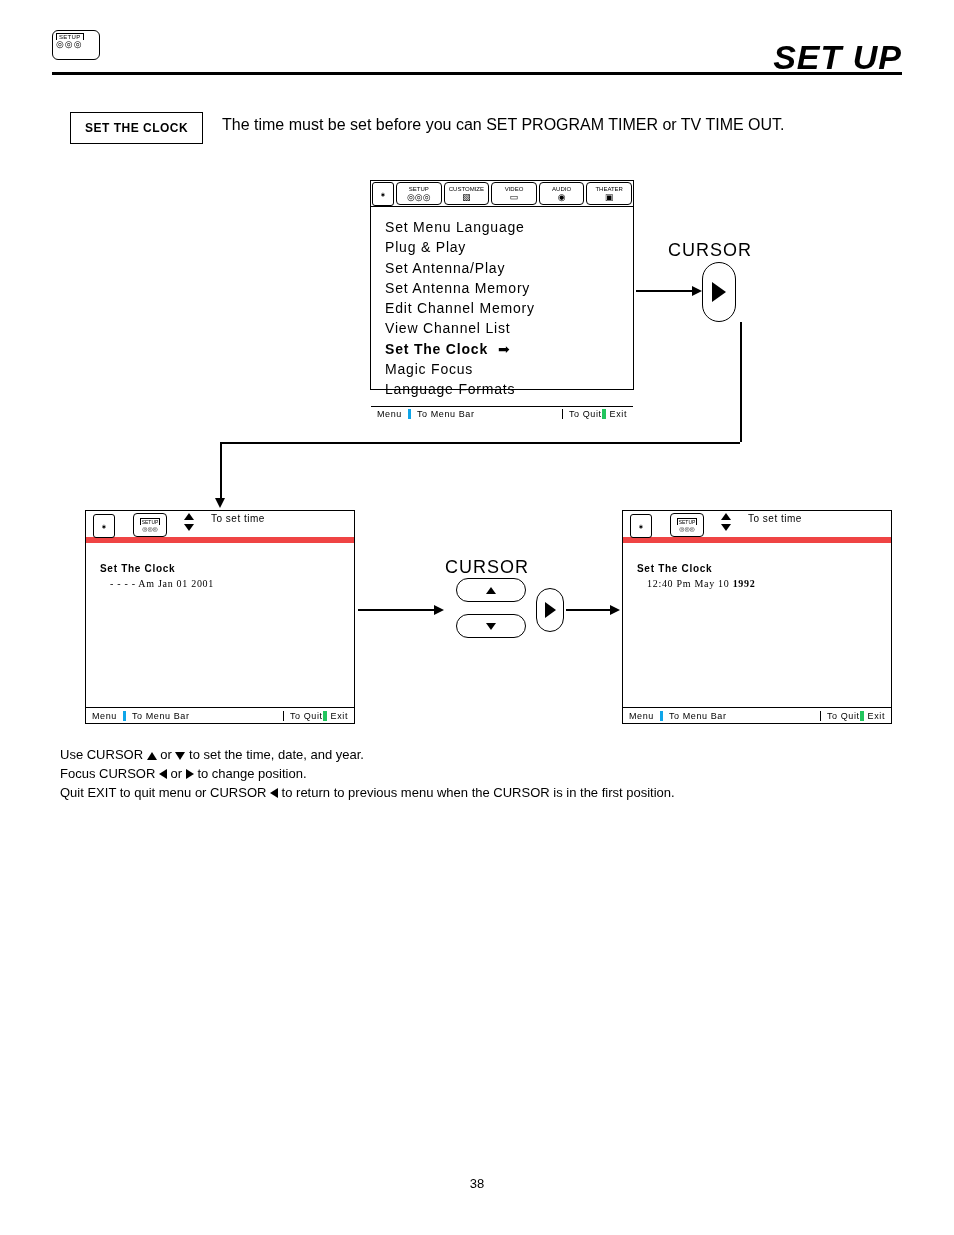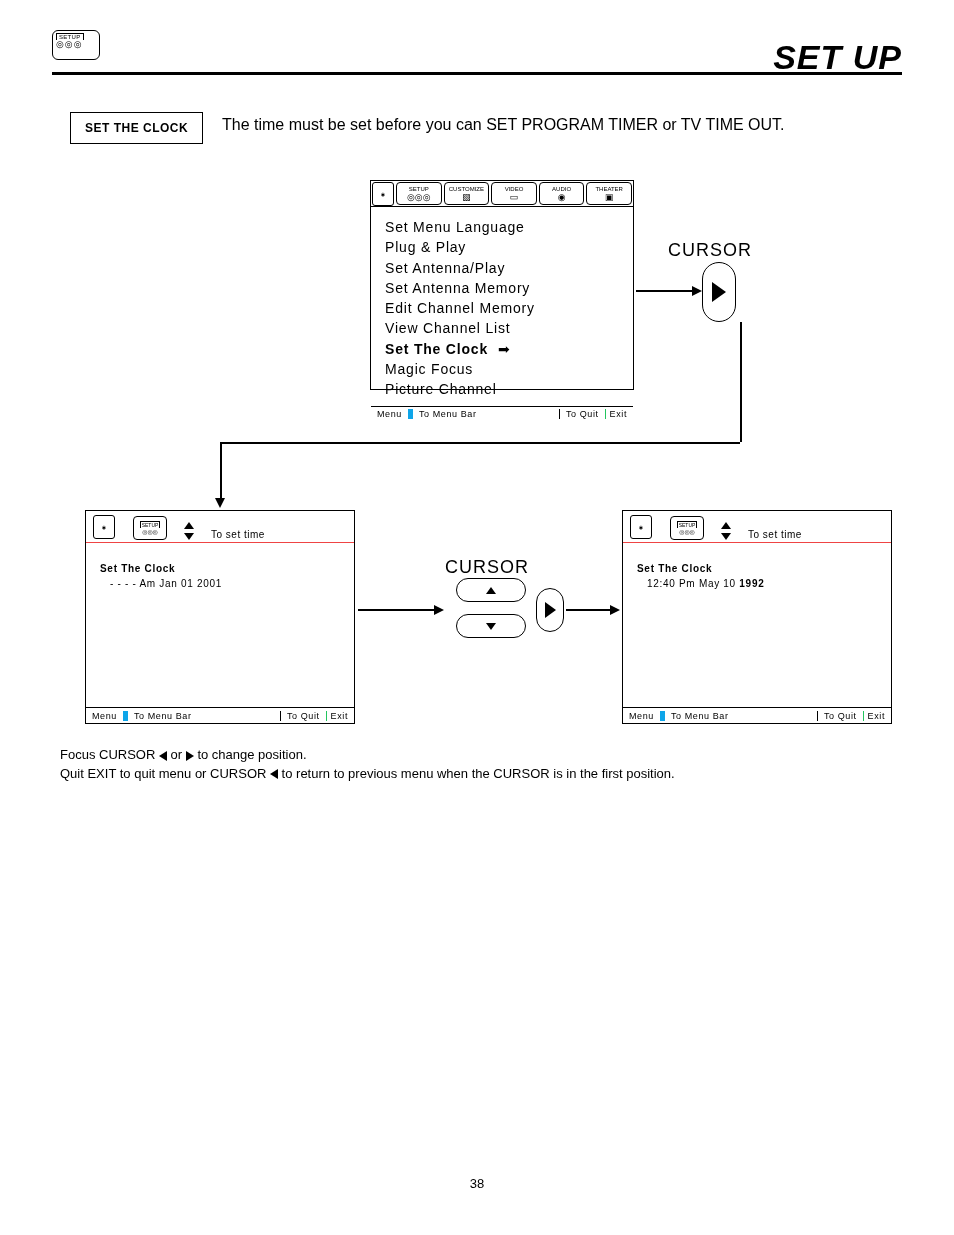--- a/index.html
+++ b/index.html
@@ -107,24 +107,24 @@
   .menu-body .sel { font-weight: bold; }
   .menu-body .arrow { margin-left: 10px; }
   .menu-footer {
     border-top: 1px solid #000;
     display: flex;
     font-size: 9px;
     letter-spacing: 0.6px;
     height: 16px;
     align-items: center;
   }
-  .menu-footer .f1 { border-right: 5px solid #0ea5e9; padding: 0 6px; }
+  .menu-footer .f1 { border-right: 3px solid #0ea5e9; padding: 0 6px; }
   .menu-footer .f2 { flex: 1; padding: 0 6px; }
   .menu-footer .f3 { border-left: 1px solid #000; padding: 0 6px; display:flex; gap:4px;}
-  .menu-footer .f3 span:first-child { border-right:1px solid #22c55e; padding-right:6px;}
+  .menu-footer .f3 span:first-child { border-right:4px solid #22c55e; }
   
   .cursor-label {
     position: absolute;
     font-size: 18px;
     letter-spacing: 1px;
   }
   .cursor-label.r1 { top: 240px; left: 668px; }
   .cursor-label.r2 { top: 557px; left: 445px; }
   
   .capsule-right {
@@ -144,33 +144,33 @@
   .al1 { top: 290px; left: 636px; width: 60px; height: 1.5px; }
   .ah1 { top: 286px; left: 692px; }
   
   .al2 { top: 322px; left: 740px; width: 1.5px; height: 120px; }
   .al3 { top: 442px; left: 220px; width: 520px; height: 1.5px; }
   .al4 { top: 442px; left: 220px; width: 1.5px; height: 60px; }
   .ah2 { top: 498px; left: 215px; }
   
   .clock-panel-1 { top: 510px; left: 85px; width: 270px; height: 214px; }
   .clock-panel-2 { top: 510px; left: 622px; width: 270px; height: 214px; }
-  .clock-header { display:flex; align-items:flex-end; height:32px; border-bottom:1px solid #ef4444; padding:2px 6px; gap:17px;}
+  .clock-header { display:flex; align-items:flex-start; height:32px; border-bottom:6px solid #ef4444; padding:2px 6px; gap:17px;}
   .setup-mini {
     width: 34px; height: 24px; border:1px solid #000; border-radius:4px; font-size:6px;
     display:flex; flex-direction:column; align-items:center; justify-content:center;
   }
   .setup-mini .t { border:1px solid #000; border-bottom:none; font-size:5px; padding:0 1px;}
   .clock-header .hdr-text { font-size: 10px; letter-spacing:0.5px; flex:1;}
   .tri-up-s { width:0;height:0;border-left:5px solid transparent;border-right:5px solid transparent;border-bottom:7px solid #000;}
   .tri-down-s { width:0;height:0;border-left:5px solid transparent;border-right:5px solid transparent;border-top:7px solid #000;}
   .ud-stack { display:flex; flex-direction:column; gap:4px; align-items:center;}
   .clock-body { padding: 18px 14px; font-size:10px; letter-spacing:0.7px; line-height:1.5;}
   .clock-body .title { font-weight: bold; }
-  .indent { padding-left: 10px; }
+  .indent { padding-left: 10px; font-family: Liberation Serif, serif; }
   
   .capsule-ud {
     position:absolute; width:90px; height:60px;
     display:flex; flex-direction:column; align-items:center; justify-content:space-between;
   }
   .capsule-ud.c1 { top: 578px; left: 446px; }
   .oval-h {
     width: 70px; height: 24px; border:1.5px solid #000; border-radius: 14px;
     display:flex; align-items:center; justify-content:center;
   }
@@ -234,21 +234,21 @@
   </div>
   <div class="menu-body">
     <div>Set Menu Language</div>
     <div>Plug &amp; Play</div>
     <div>Set Antenna/Play</div>
     <div>Set Antenna Memory</div>
     <div>Edit Channel Memory</div>
     <div>View Channel List</div>
     <div><span class="sel">Set The Clock</span><span class="arrow">➡</span></div>
     <div>Magic Focus</div>
-    <div>Picture Channel</div>
+    <div>Language Formats</div>
   </div>
   <div class="menu-footer">
     <div class="f1">Menu</div>
     <div class="f2">To Menu Bar</div>
     <div class="f3">
         <span>To Quit</span>
         <span>Exit</span>
       </div>
   </div>
 </div>
@@ -331,20 +331,23 @@
     <div class="f2">To Menu Bar</div>
     <div class="f3">
         <span>To Quit</span>
         <span>Exit</span>
       </div>
   </div>
 </div>
 
 <div class="instructions">
   <div>
+    <span>Use CURSOR </span><span class="tri-up-filled"></span><span> or </span><span class="tri-down-filled"></span><span> to set the time, date, and year.</span>
+  </div>
+  <div>
     <span>Focus CURSOR </span><span class="tri-left-filled"></span><span> or </span><span class="tri-right-filled"></span><span> to change position.</span>
   </div>
   <div>
     <span>Quit EXIT to quit menu or CURSOR </span><span class="tri-left-filled"></span><span> to return to previous menu when the CURSOR is in the first position.</span>
   </div>
 </div>
 
 <div class="page-num">38</div>
 
 </body></html>

